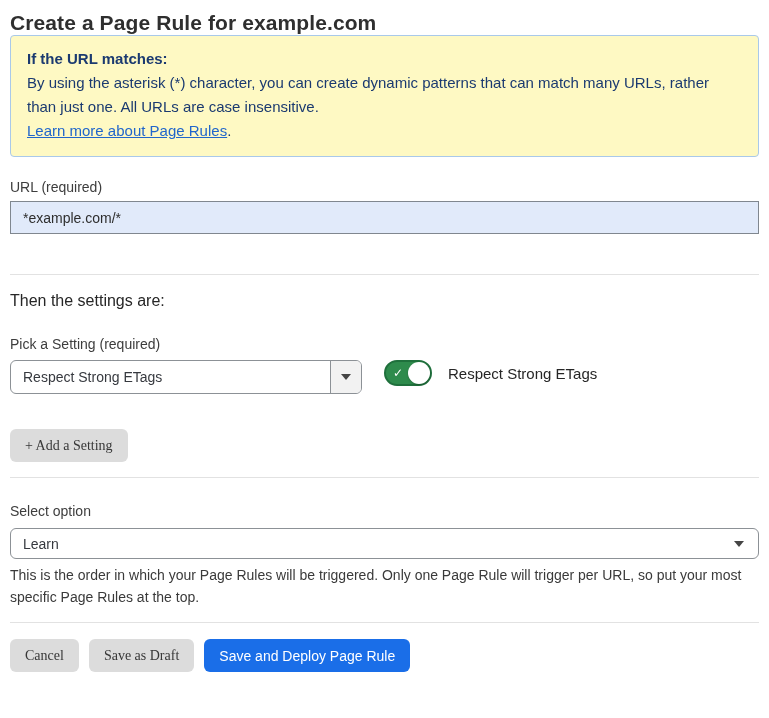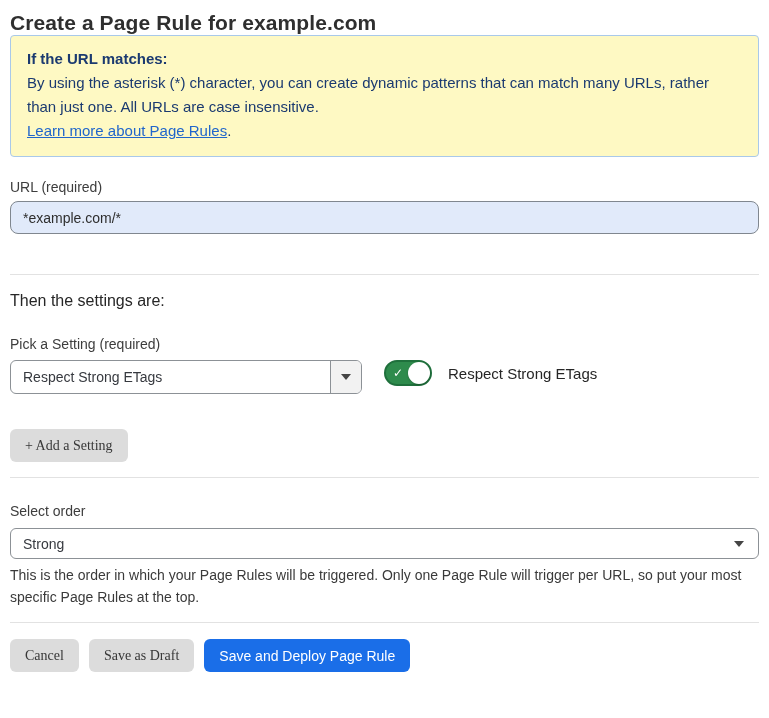--- a/index.html
+++ b/index.html
@@ -35,21 +35,21 @@
     font-size: 14px; color: #3d3d3d; line-height: 18px;
   }
   .url-label { margin-top: 21px; }
 
   .url-input {
     display: block;
     margin-top: 5px;
     width: 749px; height: 33px;
     background: #e1eafa;
     border: 1px solid #80878f;
-    border-radius: 8px;
+    border-radius: 0;
     padding: 0 12px;
     font-family: "Liberation Sans", "DejaVu Sans", sans-serif;
     font-size: 14px; color: #2e2e2e;
     outline: none;
   }
 
   .divider { border: 0; border-top: 1px solid #e2e2e2; height: 0; }
   .divider-1 { margin-top: 40px; }
   .divider-2 { margin-top: 15px; }
   .divider-3 { margin-top: 14px; }
@@ -196,24 +196,24 @@
       </div>
       <span class="toggle-label">Respect Strong ETags</span>
     </div>
   </div>
 
   <button class="btn btn-gray add-setting-btn">+ Add a Setting</button>
 
   <hr class="divider divider-2">
 
 
-  <div class="field-label order-select-label">Select order</div>
+  <div class="field-label order-select-label">Select option</div>
 
   <div class="order-select">
-    <div class="select-value">Strong</div>
+    <div class="select-value">Learn</div>
     <span class="caret-down"></span>
   </div>
 
   <p class="order-help">This is the order in which your Page Rules will be triggered. Only one Page Rule will trigger per URL, so put your most specific Page Rules at the top.</p>
 
   <hr class="divider divider-3">
 
   <div class="footer-actions">
     <button class="btn btn-gray">Cancel</button>
     <button class="btn btn-gray">Save as Draft</button>

